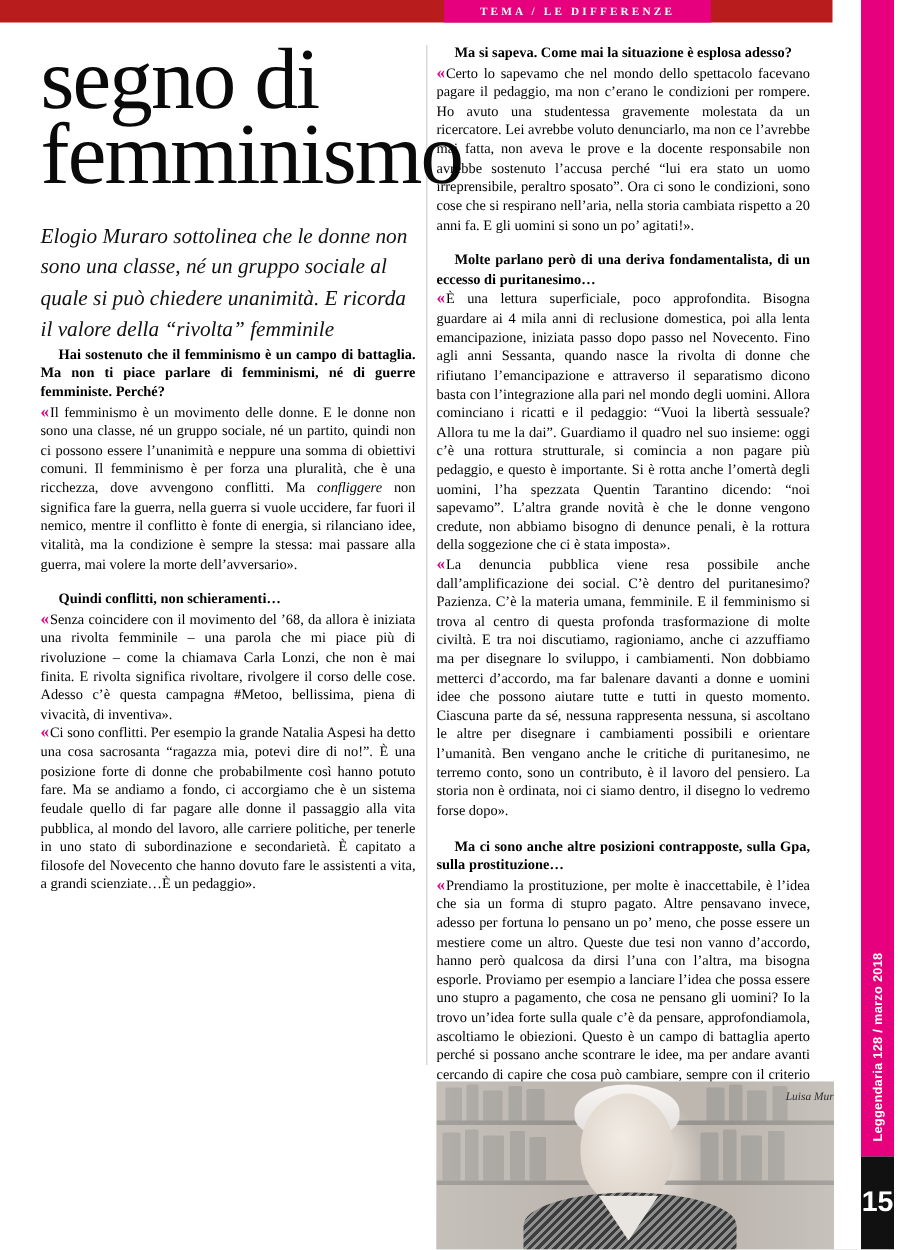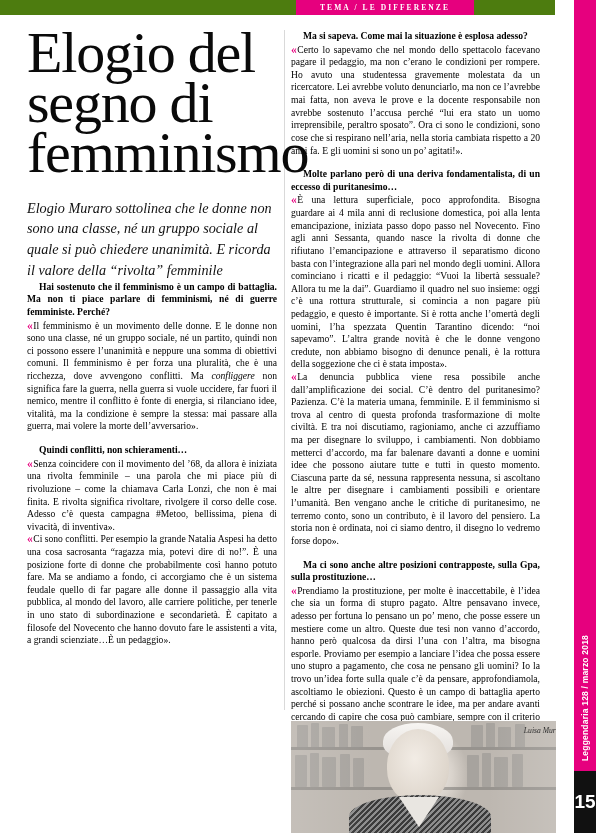--- a/index.html
+++ b/index.html
@@ -20,21 +20,21 @@
     inset: 0;
     background: #fff;
   }
 
   
   .topbar {
     position: absolute;
     top: 0; left: 0;
     width: 555px;
     height: 15px;
-    background: #4d7c0f;
+    background: #b91c1c;
   }
   .topbar-strip {
     position: absolute;
     left: 296px;
     top: 0;
     width: 178px;
     height: 15px;
     background: #e6007e;
   }
   .topbar-label {
@@ -301,21 +301,20 @@
   <div class="topbar">
     <div class="topbar-strip"></div>
     <div class="topbar-label">TEMA / LE DIFFERENZE</div>
   </div>
 
   <div class="col-divider"></div>
 
   <div class="col-left">
 
     <h1 class="headline">
-      <span class="ln">Elogio del</span>
       <span class="ln">segno di</span>
       <span class="ln">femminismo</span>
     </h1>
 
     <div class="standfirst">Elogio Muraro sottolinea che le donne non sono una classe, né un gruppo sociale al quale si può chiedere unanimità. E ricorda il valore della “rivolta” femminile</div>
 
 
     <div style="margin-top:0;">
       <div class="q">Hai sostenuto che il femminismo è un campo di battaglia. Ma non ti piace parlare di femminismi, né di guerre femministe. Perché?</div>
       <p class="a"><span class="guil">«</span><span>Il femminismo è un movimento delle donne. E le donne non sono una classe, né un gruppo sociale, né un partito, quindi non ci possono essere l’unanimità e neppure una somma di obiettivi comuni. Il femminismo è per forza una pluralità, che è una ricchezza, dove avvengono conflitti. Ma </span><i>confliggere</i><span> non significa fare la guerra, nella guerra si vuole uccidere, far fuori il nemico, mentre il conflitto è fonte di energia, si rilanciano idee, vitalità, ma la condizione è sempre la stessa: mai passare alla guerra, mai volere la morte dell’avversario».</span></p>

